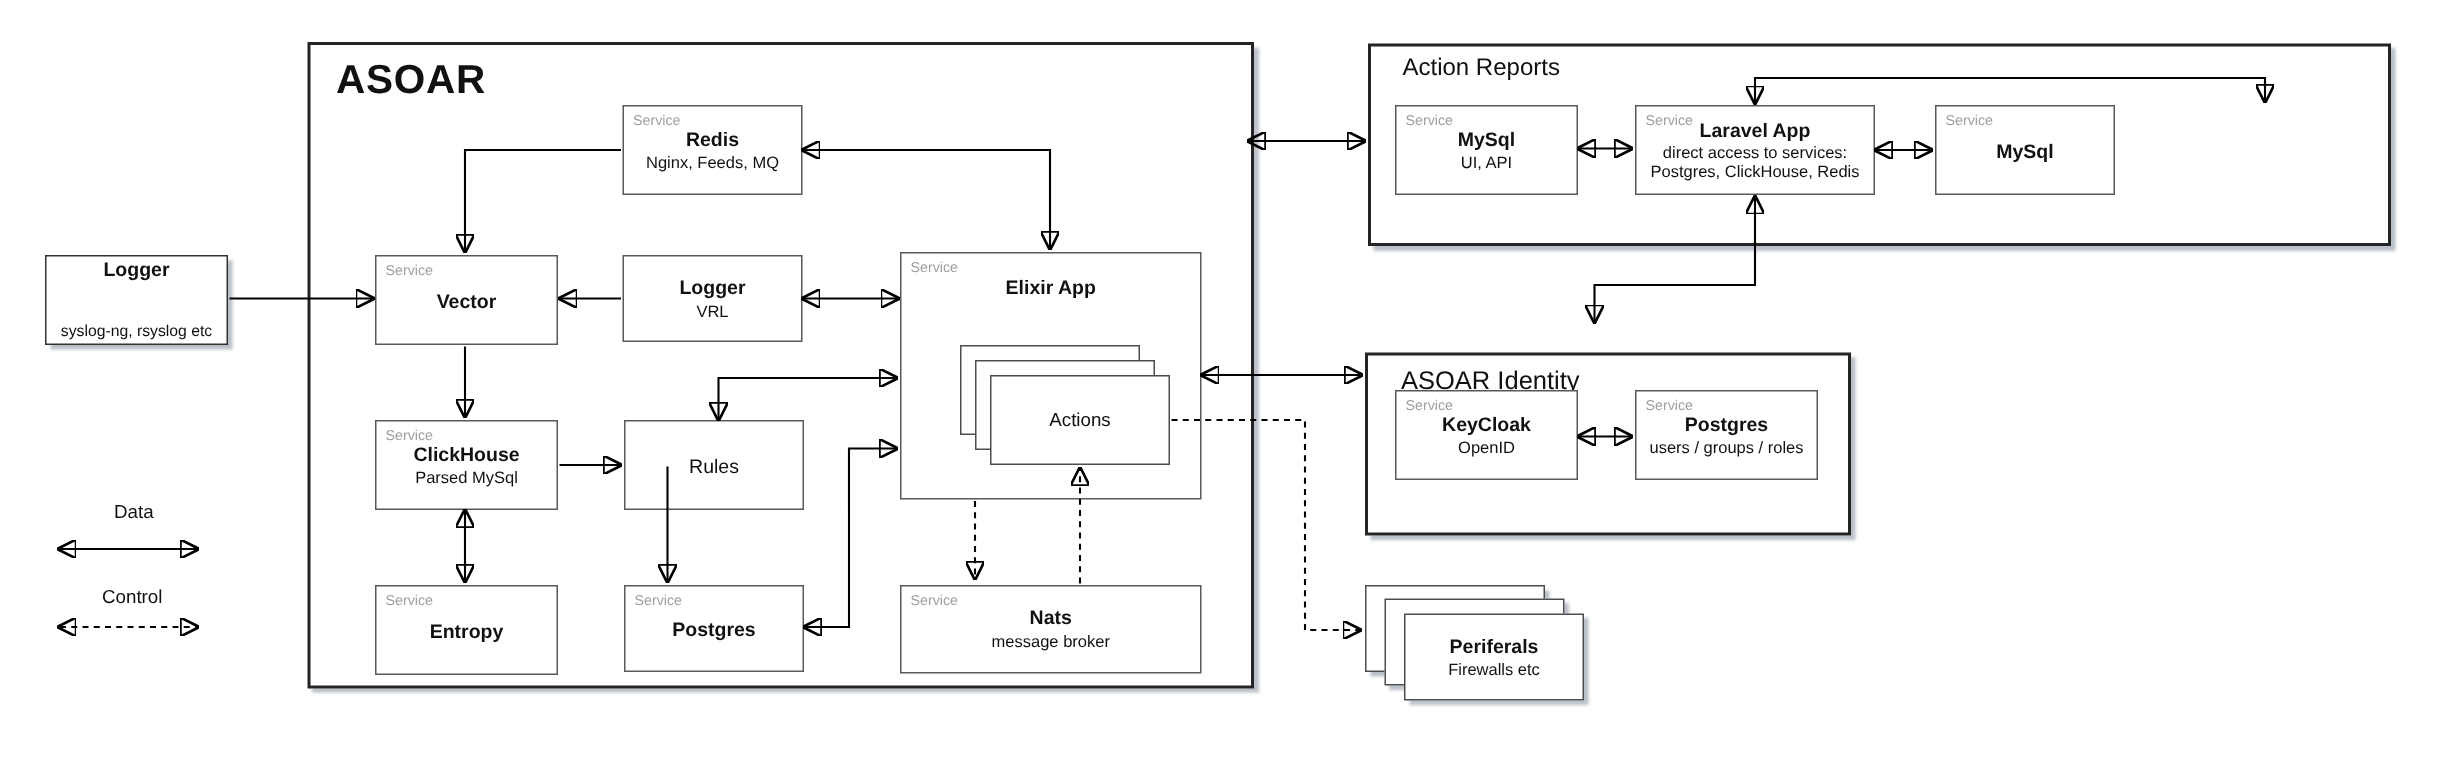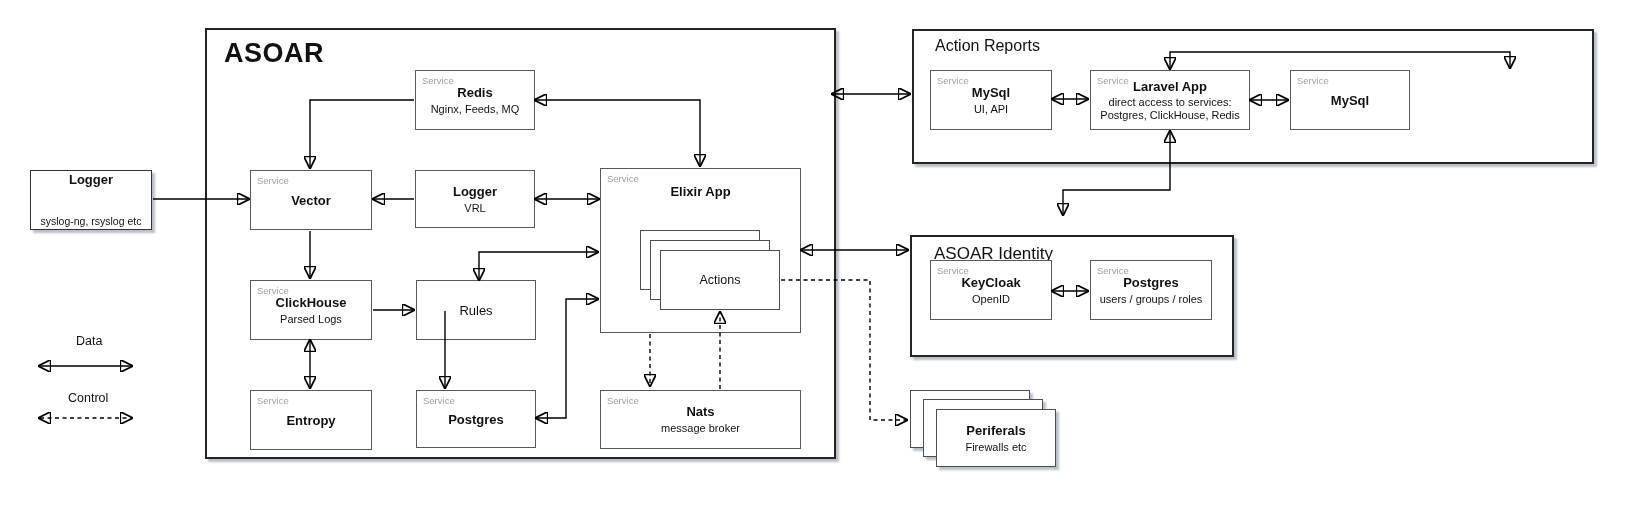--- a/index.html
+++ b/index.html
@@ -80,21 +80,21 @@
 
   <div class="card" style="left:640px;top:230px;width:120px;height:60px;"></div>
   <div class="card" style="left:650px;top:240px;width:120px;height:60px;"></div>
   <div class="card" style="left:660px;top:250px;width:120px;height:60px;">
     <div>Actions</div>
   </div>
 
   <div class="node" style="left:250px;top:280px;width:122px;height:60px;">
     <span class="svc">Service</span>
     <div class="title">ClickHouse</div>
-    <div class="sub">Parsed Logs</div>
+    <div class="sub">Parsed MySql</div>
   </div>
 
   <div class="node" style="left:416px;top:280px;width:120px;height:60px;">
     <div class="title plain">Rules</div>
   </div>
 
   <div class="node" style="left:250px;top:390px;width:122px;height:60px;">
     <span class="svc">Service</span>
     <div class="title">Entropy</div>
   </div>

